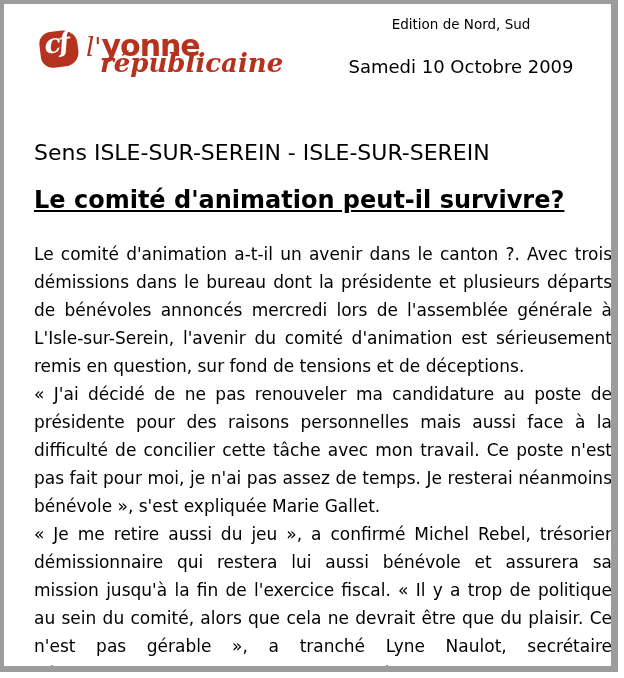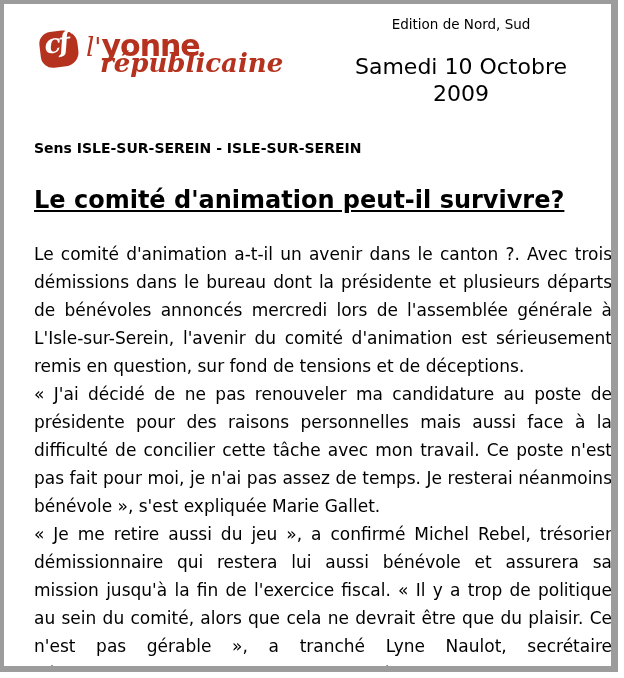--- a/index.html
+++ b/index.html
@@ -90,31 +90,31 @@
     width: 262px;
     text-align: center;
     color: #000000;
   }
   .edition {
     font-size: 13.5px;
     line-height: 18px;
     margin-bottom: 20px;
   }
   .date {
-    font-size: 22px;
+    font-size: 18px;
     line-height: 27px;
   }
   
   .kicker {
     position: absolute;
     left: 30px;
     top: 136px;
     width: 578px;
-    font-size: 14px;
-    font-weight: bold;
+    font-size: 22px;
+    font-weight: normal;
     color: #000000;
   }
   .headline {
     position: absolute;
     left: 30px;
     top: 182px;
     width: 582px;
     margin: 0;
     font-size: 24px;
     font-weight: bold;

